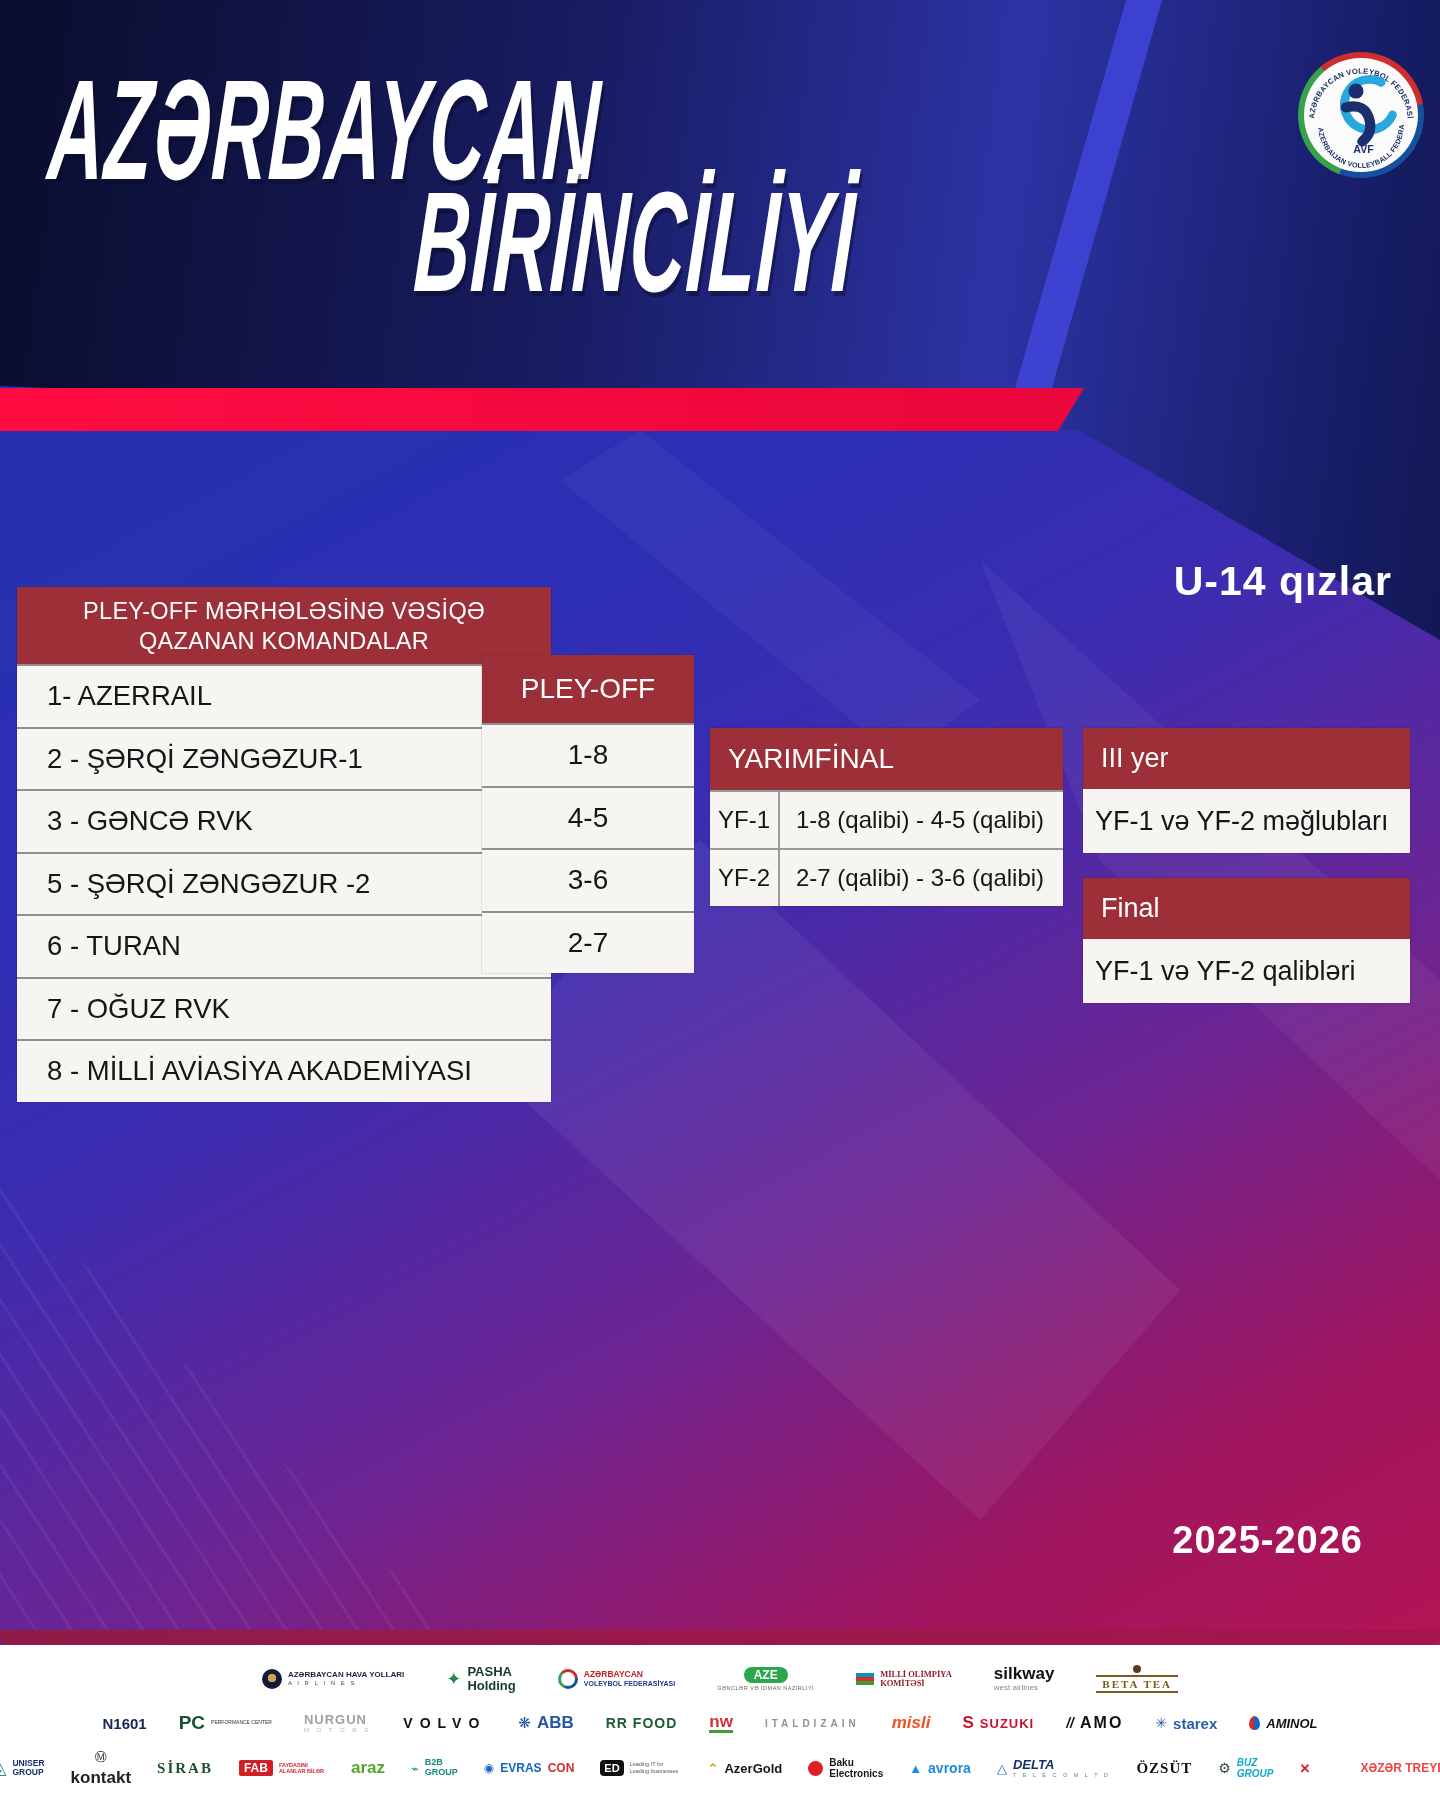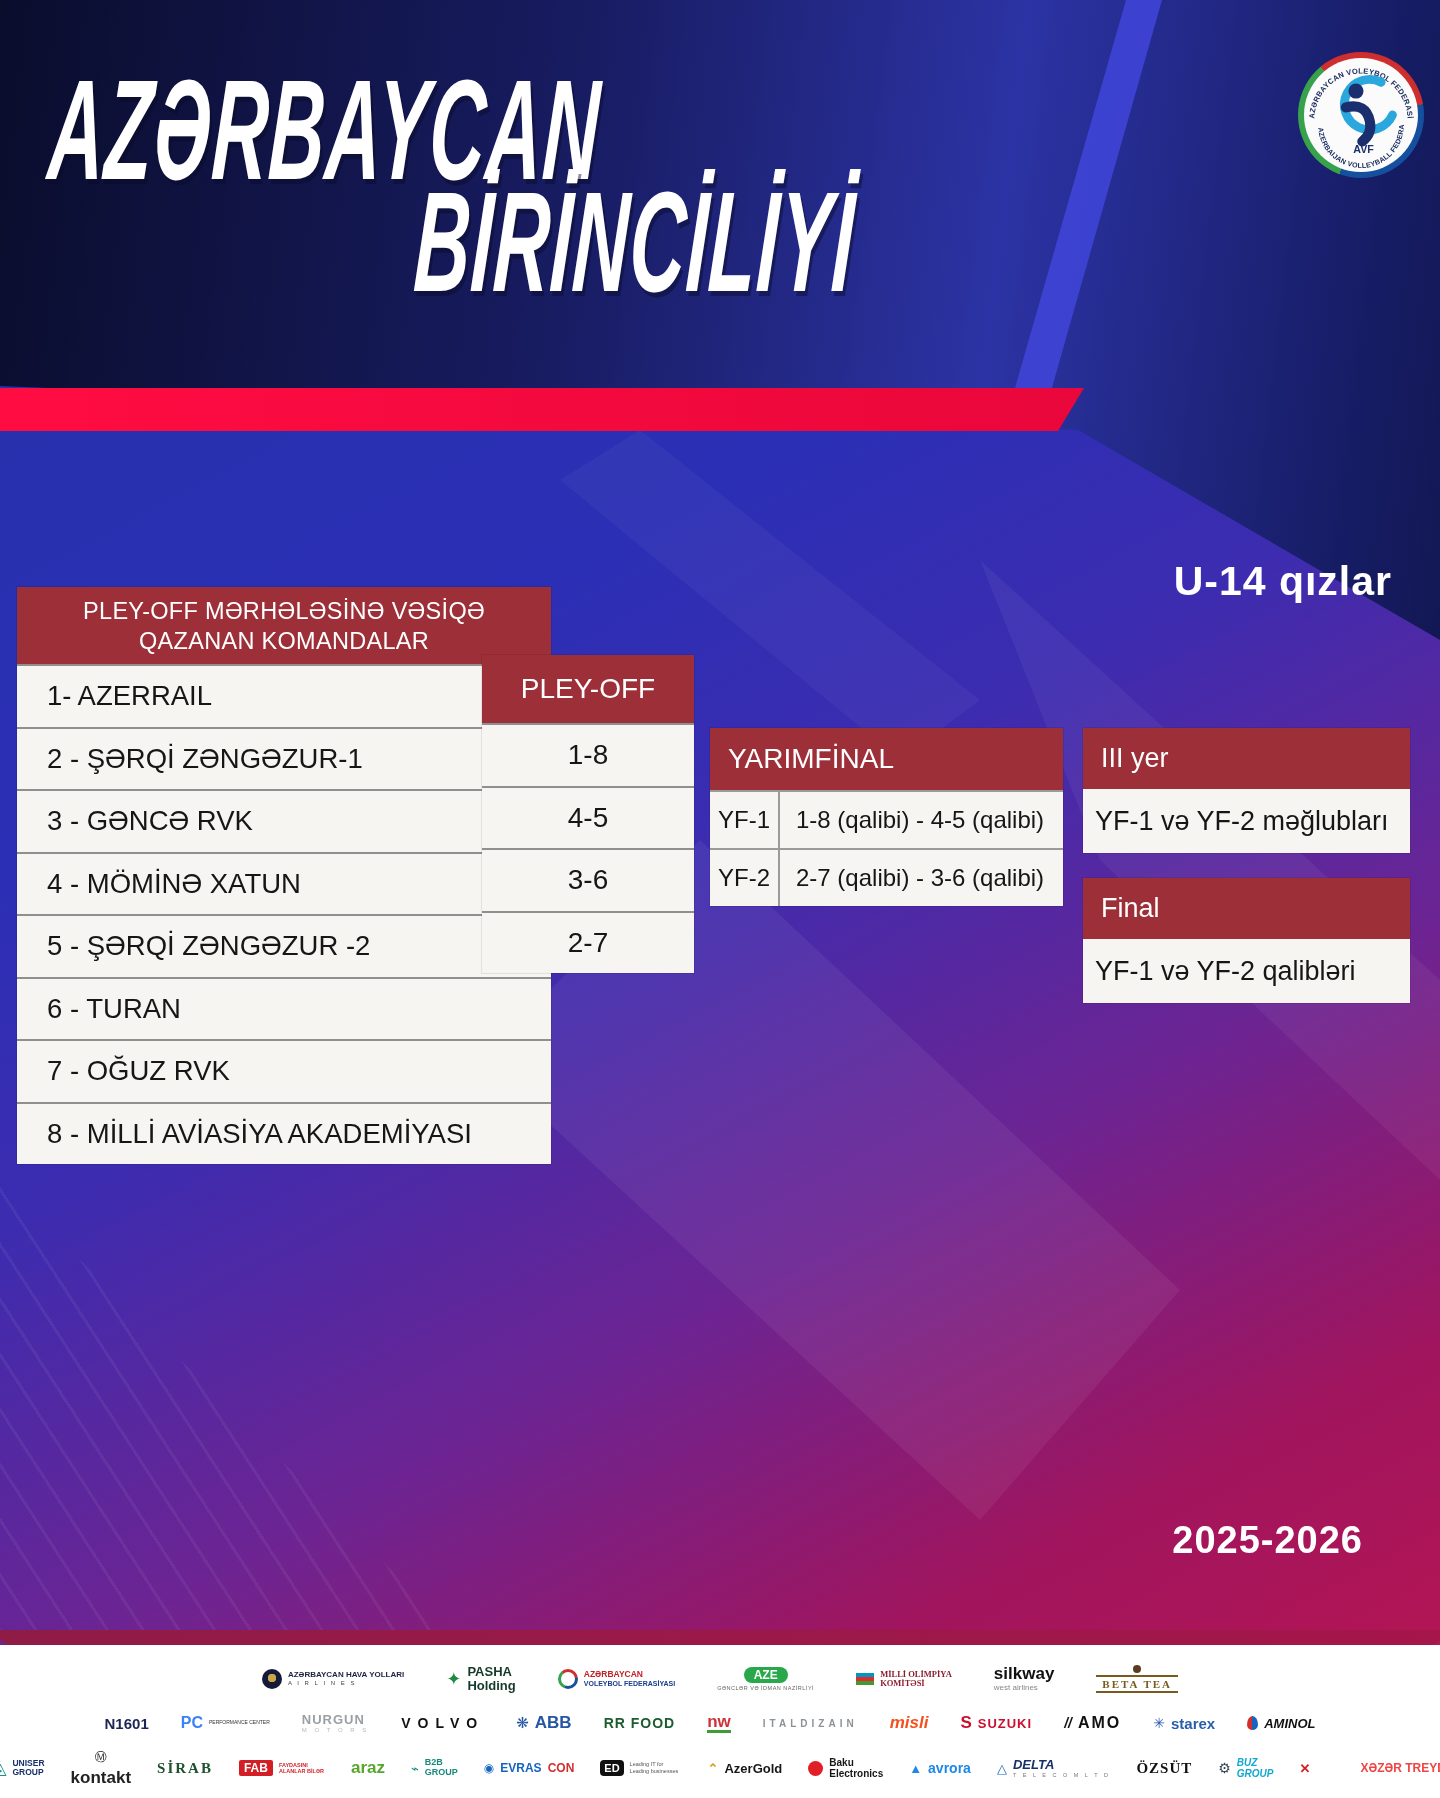--- a/index.html
+++ b/index.html
@@ -87,21 +87,21 @@
   .s-aze small{font-size:5.5px;color:#666;letter-spacing:.5px;}
   .ic-flag{width:18px;height:12px;background:linear-gradient(180deg,#0098c3 0 33%,#e4292d 33% 66%,#3f9c35 66% 100%);}
   .s-noc b,.s-noc small{font-family:"Liberation Serif",serif;color:#8c1f2f;font-size:8.5px;font-weight:700;}
   .s-silkway b{font-size:17px;color:#111;text-align:right;}
   .s-silkway small{font-size:8px;color:#888;}
   .beta-box{border-top:2px solid #7a5a1e;border-bottom:2px solid #7a5a1e;color:#7a5a1e;
         font-family:"Liberation Serif",serif;font-size:11px;letter-spacing:2px;padding:1px 6px;font-weight:700;font-style:normal;}
   .ic-beta{width:8px;height:8px;border-radius:50%;background:#5d3a22;}
   
   .s-n1601 b{font-size:15px;color:#1c2553;font-weight:800;}
-  .s-pc b{font-size:16px;color:#3b82f6;}
+  .s-pc b{font-size:19px;color:#14532d;}
   .s-pc small{font-size:5px;color:#333;}
   .s-nurgun b{color:#9aa0a6;font-size:13px;letter-spacing:1px;}
   .s-nurgun small{font-size:6px;color:#b5b9bd;letter-spacing:3px;}
   .s-volvo b{font-size:14px;letter-spacing:7px;color:#111;}
   .ic-abb{color:#2456a4;font-size:15px;font-style:normal;}
   .s-abb b{color:#2456a4;font-size:17px;font-weight:800;}
   .s-rrfood b{color:#1d5c31;font-size:14px;font-weight:800;letter-spacing:1px;}
   .s-nw b{color:#cf3339;font-size:17px;border-bottom:3px solid #3f9c35;line-height:1;}
   .s-ital b{color:#8d9297;font-size:10px;letter-spacing:4px;font-weight:600;}
   .s-misli b{color:#f4511e;font-style:italic;font-size:17px;font-weight:800;}
@@ -183,21 +183,20 @@
   </div>
 
   <div class="category">U-14 qızlar</div>
   <div class="season">2025-2026</div>
 
   <div class="box qual">
     <div class="maroon qual-h">PLEY-OFF MƏRHƏLƏSİNƏ VƏSİQƏ QAZANAN KOMANDALAR</div>
     <div class="row">1- AZERRAIL</div>
     <div class="row">2 - ŞƏRQİ ZƏNGƏZUR-1</div>
     <div class="row">3 - GƏNCƏ RVK</div>
-    <div class="row">4 - MÖMİNƏ XATUN</div>
     <div class="row">5 - ŞƏRQİ ZƏNGƏZUR -2</div>
     <div class="row">6 - TURAN</div>
     <div class="row">7 - OĞUZ RVK</div>
     <div class="row">8 - MİLLİ AVİASİYA AKADEMİYASI</div>
   </div>
 
   <div class="box po">
     <div class="maroon po-h">PLEY-OFF</div>
     <div class="row">1-8</div>
     <div class="row">4-5</div>

